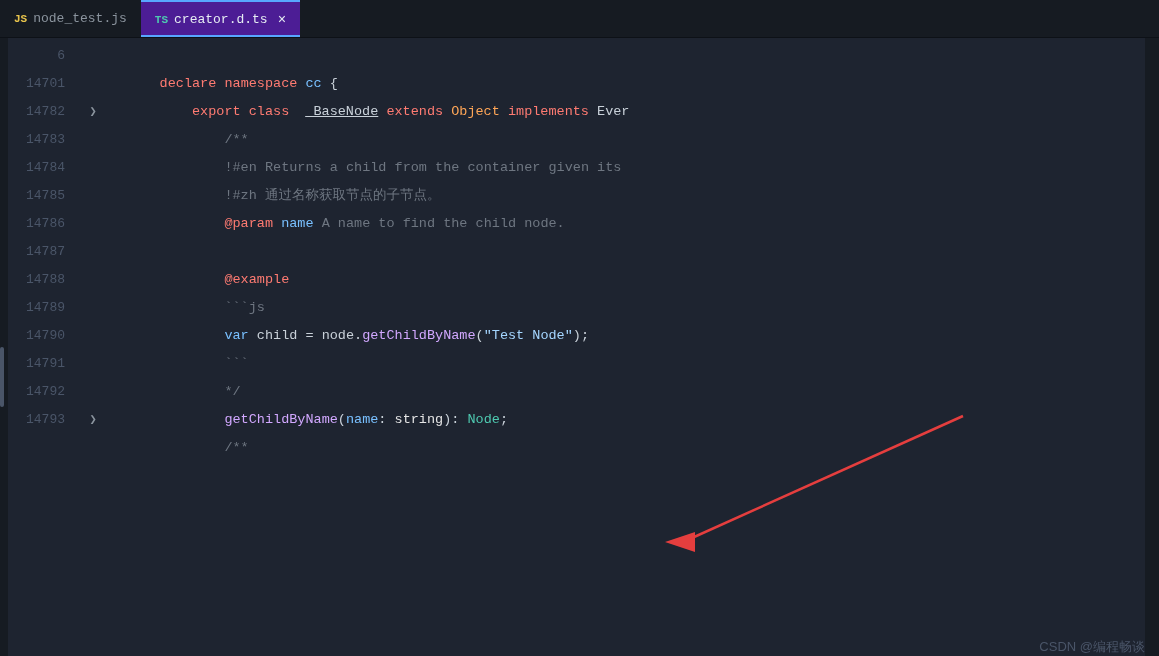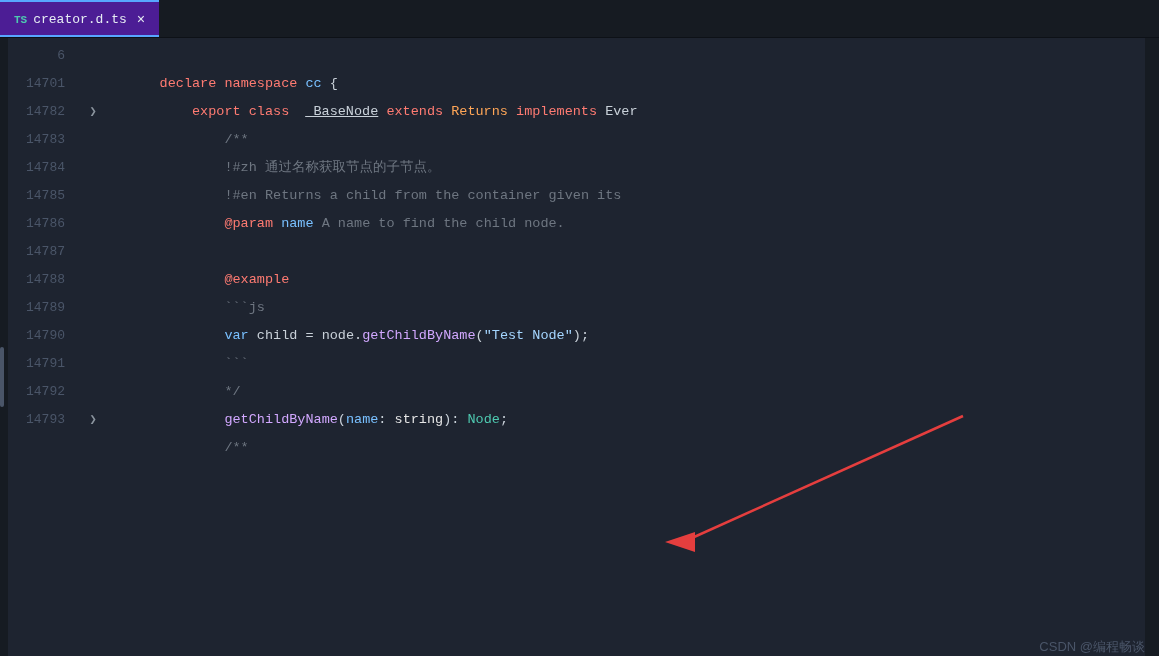--- a/index.html
+++ b/index.html
@@ -186,20 +186,24 @@
     
     .right-scroll {
       width: 14px;
       background: #161b22;
     }
   </style>
 </head>
 <body>
 
 <div class="tab-bar">
+  <div class="tab">
+    <span class="tab-icon tab-icon-js">JS</span>
+    <span>node_test.js</span>
+  </div>
   <div class="tab active">
     <span class="tab-icon tab-icon-ts">TS</span>
     <span>creator.d.ts</span>
     <span class="close-btn">×</span>
   </div>
 </div>
 
 <div class="editor">
   <div class="scroll-indicator">
     <div class="scroll-thumb"></div>
@@ -239,33 +243,33 @@
     <div class="fold-arrow" style="color:#8b949e;">❯</div>
   </div>
 
   <div class="code-area">
 
     <div class="code-line">
       <span class="kw">declare</span><span> </span><span class="kw">namespace</span><span> </span><span class="ns">cc</span><span class="punct"> {</span>
     </div>
 
     <div class="code-line">
-      &nbsp;&nbsp;&nbsp;&nbsp;<span class="kw">export</span><span> </span><span class="kw">class</span><span> </span><span class="classname">_BaseNode</span><span> </span><span class="kw">extends</span><span> </span><span class="type">Returns</span><span> </span><span class="kw">implements</span><span> </span><span class="interface">Ever</span>
+      &nbsp;&nbsp;&nbsp;&nbsp;<span class="kw">export</span><span> </span><span class="kw">class</span><span> </span><span class="classname">_BaseNode</span><span> </span><span class="kw">extends</span><span> </span><span class="type">Object</span><span> </span><span class="kw">implements</span><span> </span><span class="interface">Ever</span>
     </div>
 
     <div class="code-line">
       &nbsp;&nbsp;&nbsp;&nbsp;&nbsp;&nbsp;&nbsp;&nbsp;<span class="comment">/**</span>
     </div>
 
     <div class="code-line">
+      &nbsp;&nbsp;&nbsp;&nbsp;&nbsp;&nbsp;&nbsp;&nbsp;<span class="comment">!#en Returns a child </span><span class="comment">from</span><span class="comment"> </span><span class="comment">the</span><span class="comment"> container given its</span>
+    </div>
+
+    <div class="code-line">
       &nbsp;&nbsp;&nbsp;&nbsp;&nbsp;&nbsp;&nbsp;&nbsp;<span class="comment">!#zh 通过名称获取节点的子节点。</span>
-    </div>
-
-    <div class="code-line">
-      &nbsp;&nbsp;&nbsp;&nbsp;&nbsp;&nbsp;&nbsp;&nbsp;<span class="comment">!#en Returns a child </span><span class="comment">from</span><span class="comment"> </span><span class="comment">the</span><span class="comment"> container given its</span>
     </div>
 
     <div class="code-line">
       &nbsp;&nbsp;&nbsp;&nbsp;&nbsp;&nbsp;&nbsp;&nbsp;<span class="comment-tag">@param</span><span> </span><span class="comment-param">name</span><span class="comment-text"> A name </span><span class="comment-text">to</span><span class="comment-text"> find </span><span class="comment-text">the</span><span class="comment-text"> child node.</span>
     </div>
 
     <div class="code-line">&nbsp;</div>
 
     <div class="code-line">
       &nbsp;&nbsp;&nbsp;&nbsp;&nbsp;&nbsp;&nbsp;&nbsp;<span class="comment-example">@example</span>

